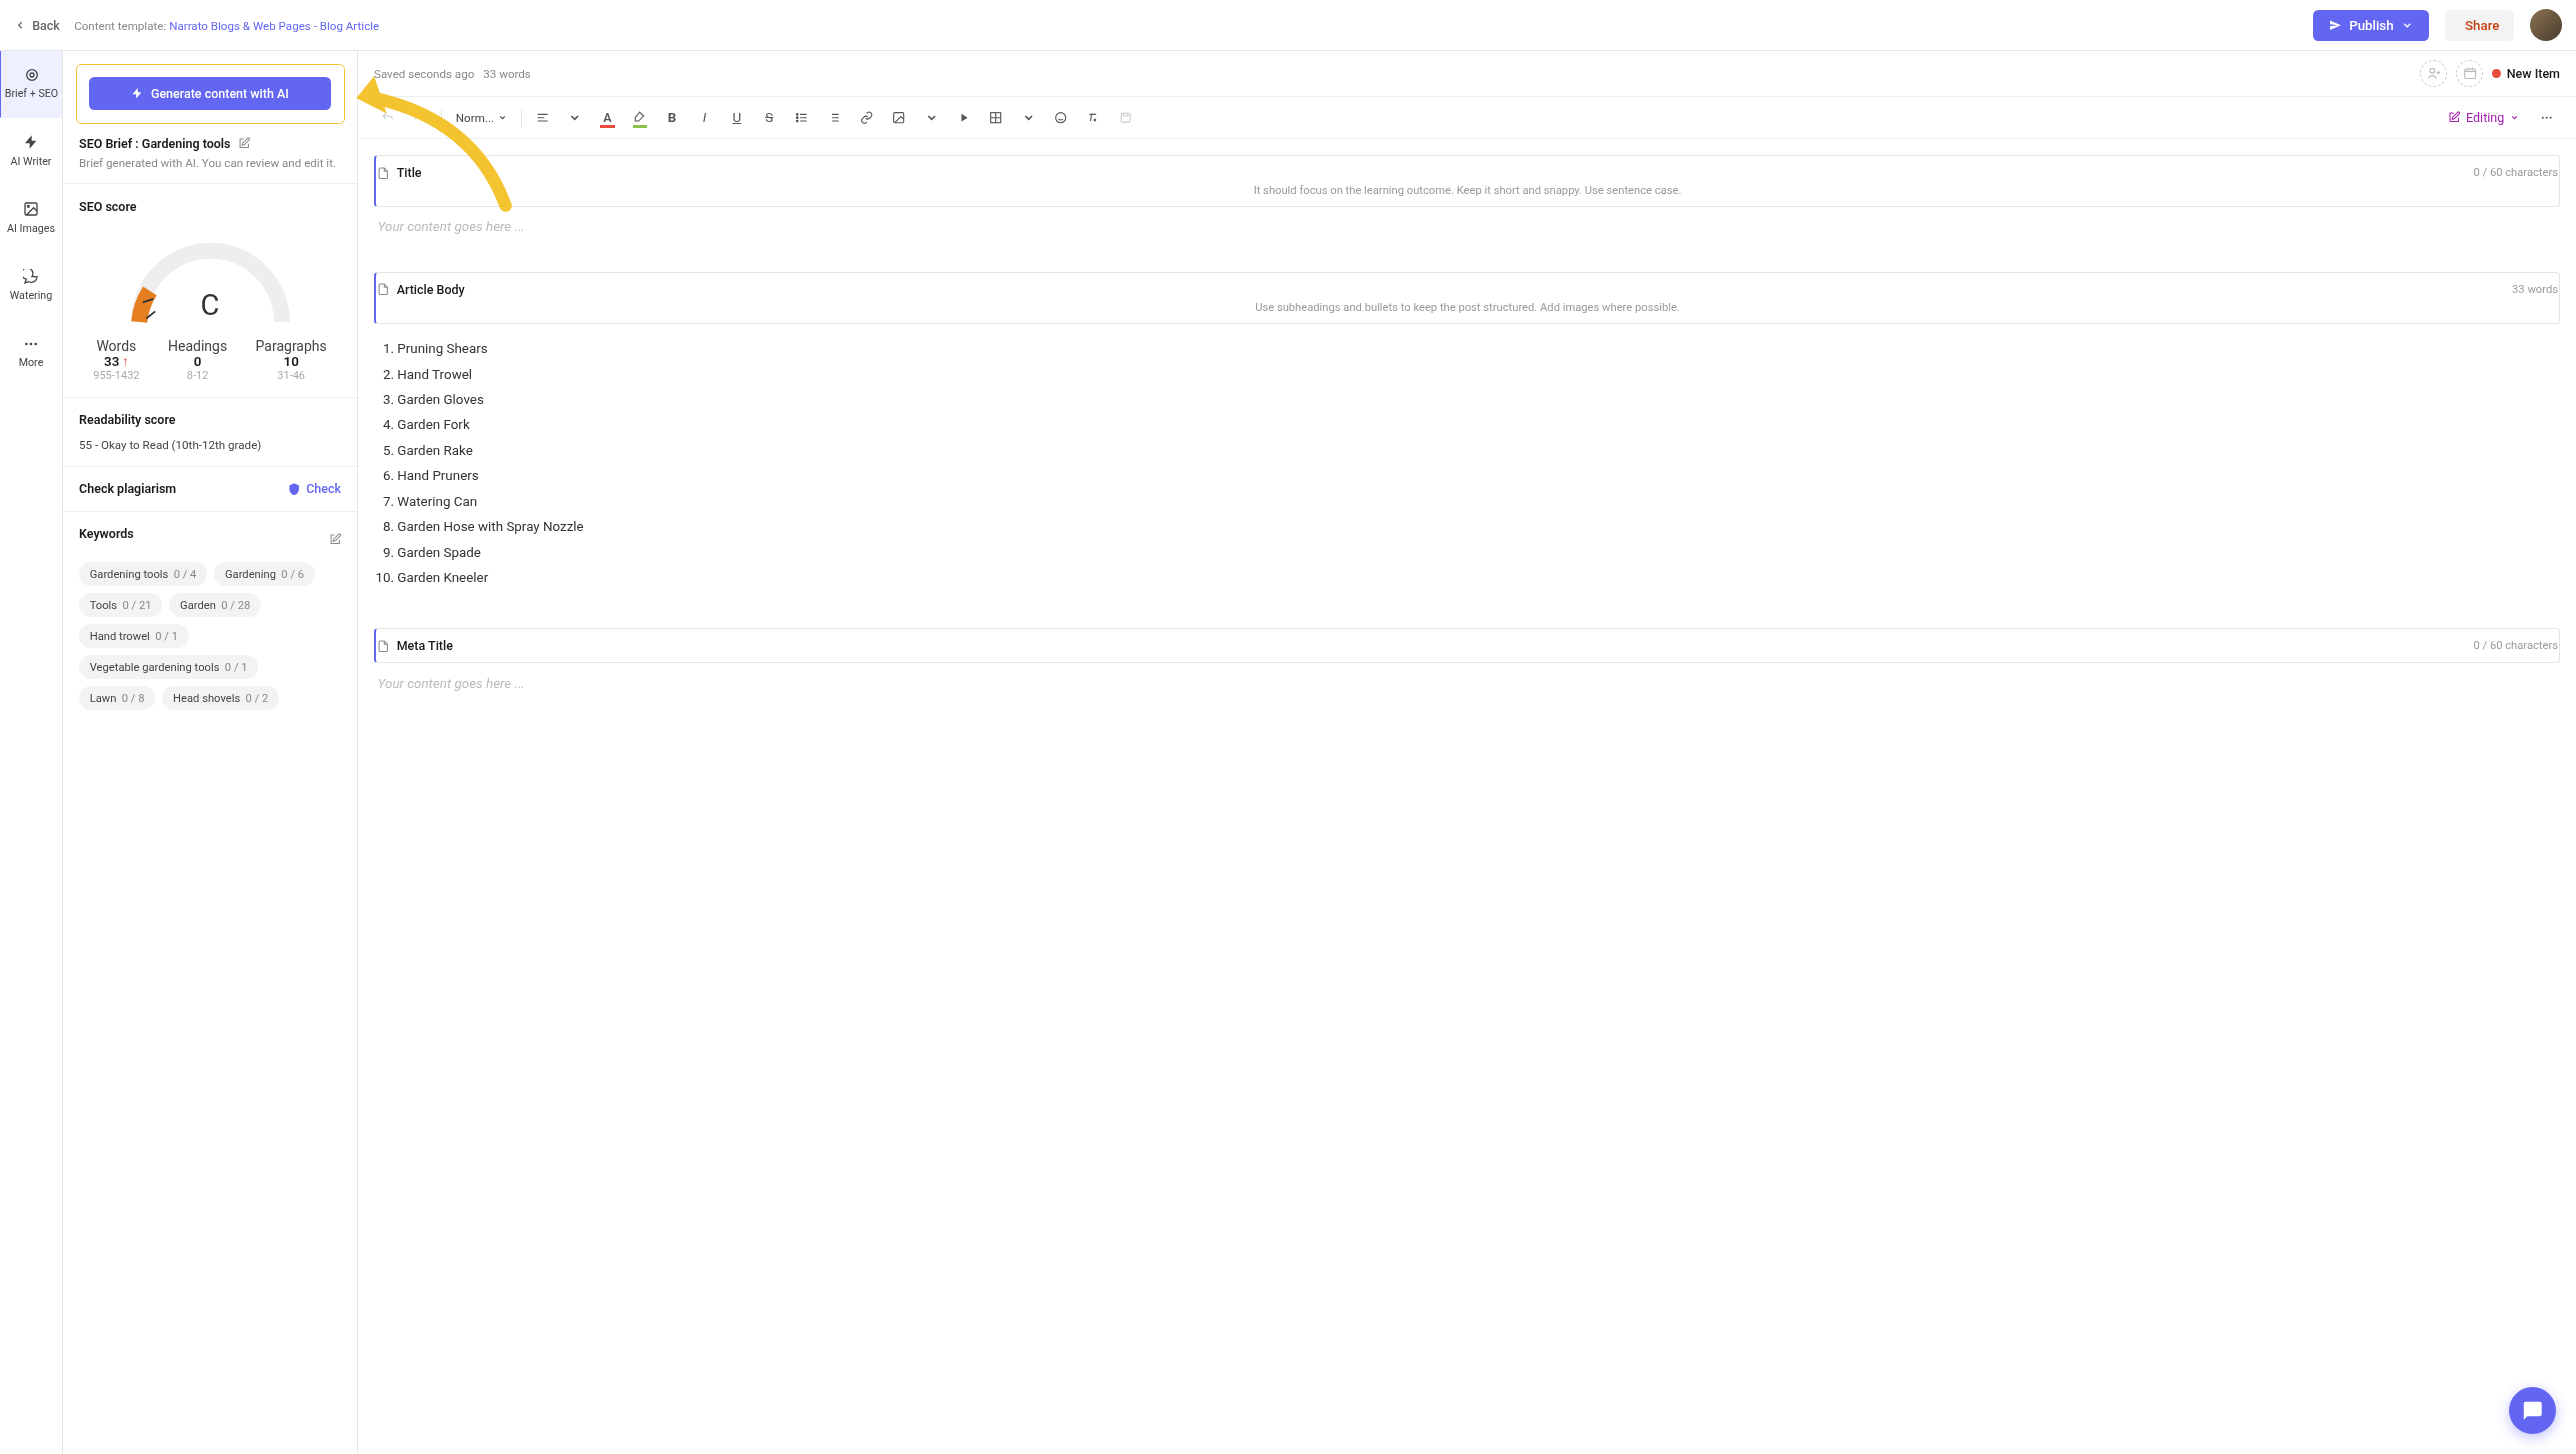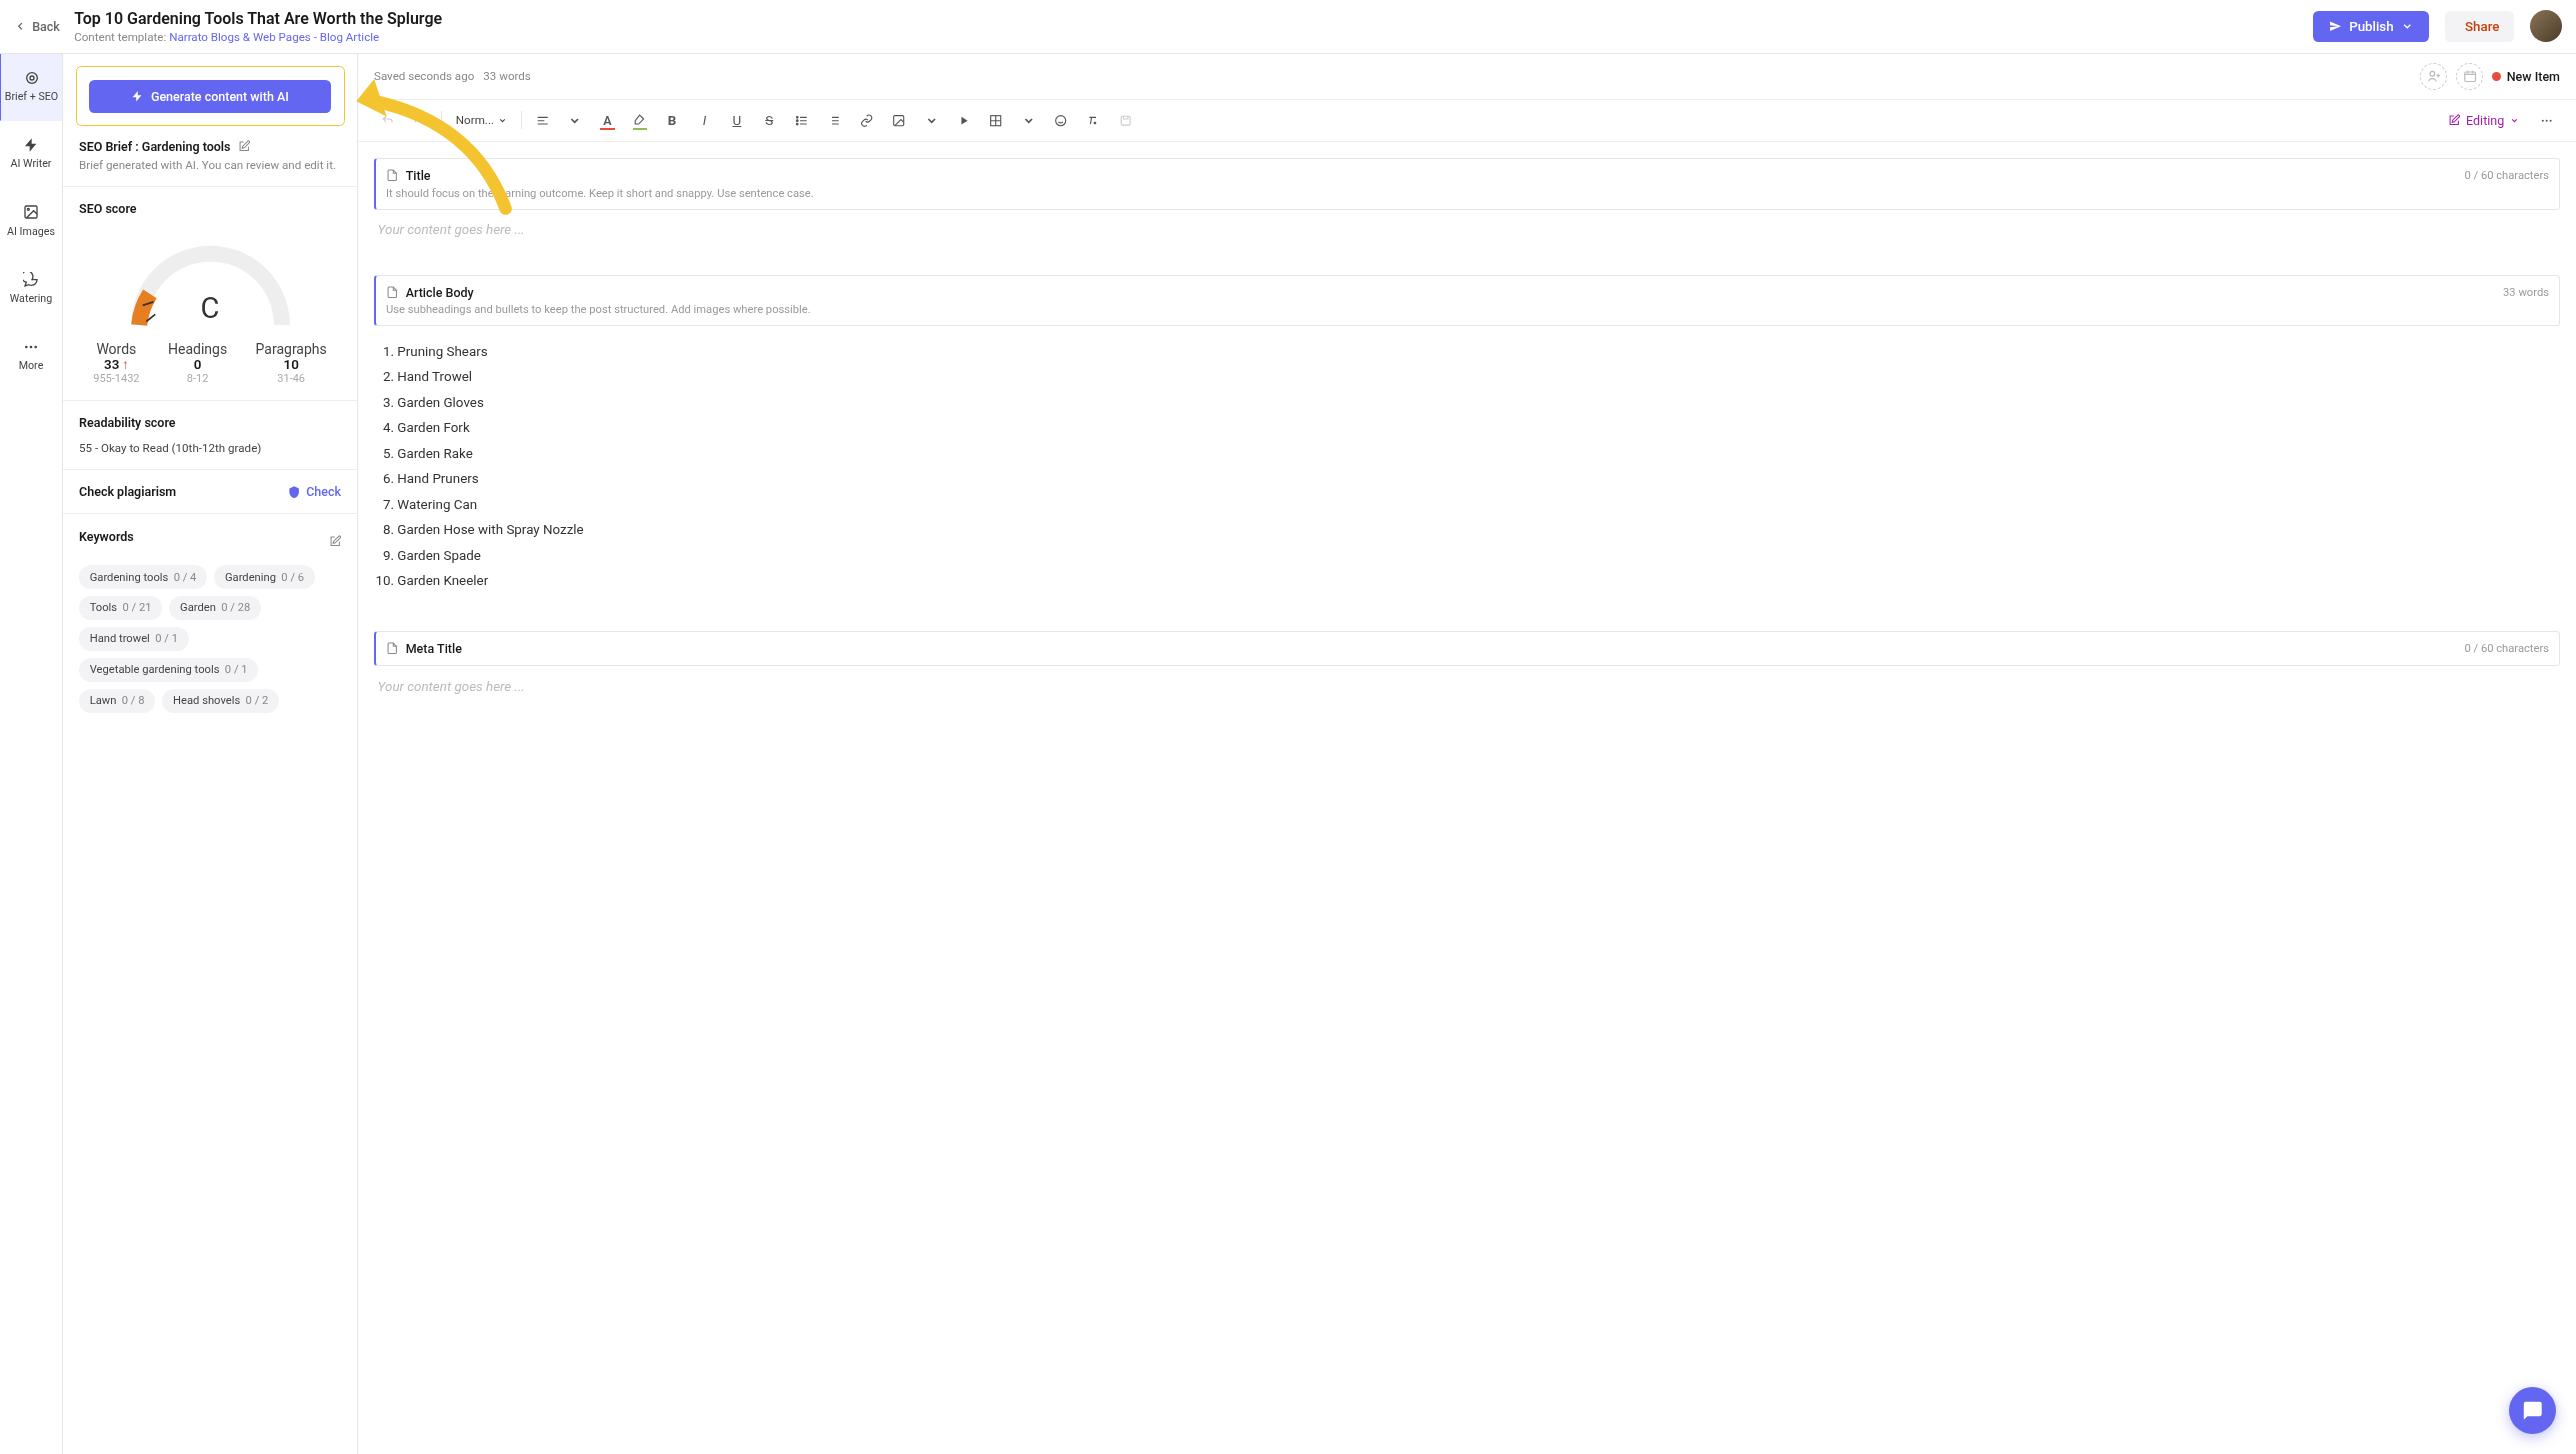--- a/index.html
+++ b/index.html
@@ -86,21 +86,21 @@
 .tcolor { position: relative; }
 .tcolor .underline-bar { position: absolute; bottom: 3.6px; left: 6.3px; right: 6.3px; height: 2.7px; background: #e74c3c; }
 .thl { position: relative; }
 .thl .underline-bar { background: #8bc34a; }
 .tb-right { margin-left: auto; display: flex; align-items: center; gap: 5.4px; }
 .editing-btn { display: flex; align-items: center; gap: 5.4px; padding: 5.4px 9px; color: #a21caf; cursor: pointer; }
 
 
 .content-area { flex: 1; overflow-y: auto; padding: 16px; }
 .block { margin-bottom: 25px; }
-.block-head { border: 0.9px solid #e5e5e5; border-left: 2.7px solid #6366f1; border-radius: 3.6px; padding: 9px 10px; }
+.block-head { border: 0.9px solid #e5e5e5; border-left: 2.7px solid #6366f1; border-radius: 3.6px; padding: 9px 1px; text-align: center; }
 .bh-row1 { display: flex; justify-content: space-between; align-items: center; }
 .bh-title { display: flex; align-items: center; gap: 7.2px; font-size: 12.5px; font-weight: 500; }
 .bh-title svg { width: 12.5px; height: 12.5px; color: #888; }
 .bh-meta { font-size: 11.2px; color: #999; }
 .bh-desc { font-size: 11.2px; color: #999; margin-top: 3.6px; }
 .block-body { padding: 12.5px 3.6px; }
 .placeholder { color: #bbb; font-style: italic; font-size: 13.4px; }
 .ol-list { list-style: decimal; padding-left: 19.7px; font-size: 13.4px; color: #333; line-height: 1.9; }
 
 
@@ -113,21 +113,20 @@
 <div class="app">
 
   <div class="top-header">
     <div class="back-btn">
       <svg viewBox="0 0 24 24" fill="none" stroke="currentColor" stroke-width="2.5">
           <path d="M15 18l-6-6 6-6"></path>
         </svg>
       <span>Back</span>
     </div>
     <div class="title-block">
-      <h1>Top 10 Gardening Tools That Are Worth the Splurge</h1>
       <div class="title-sub">
         <span>Content template:</span>
         <a>Narrato Blogs &amp; Web Pages - Blog Article</a>
       </div>
     </div>
     <div class="header-actions">
       <button class="publish-btn">
         <svg viewBox="0 0 24 24" fill="currentColor">
             <path d="M2 21l21-9L2 3v7l15 2-15 2v7z"></path>
           </svg>

